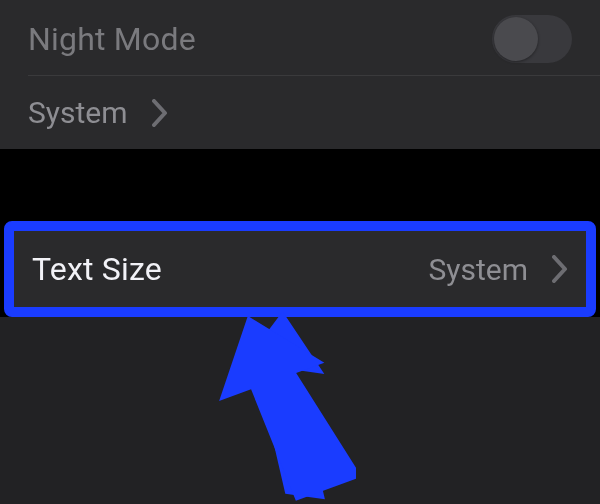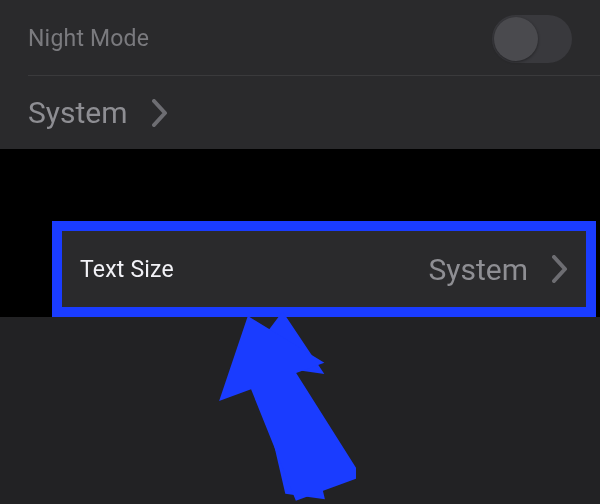--- a/index.html
+++ b/index.html
@@ -21,21 +21,21 @@
   .row {
     display: flex;
     align-items: center;
     justify-content: space-between;
     height: 73px;
     padding: 0 28px;
     box-sizing: border-box;
   }
 
   .row-label {
-    font-size: 23px;
+    font-size: 32px;
     font-weight: 400;
     color: #f2f2f7;
     letter-spacing: 0.2px;
   }
 
   .row-label.disabled {
     color: #7a7a7e;
   }
 
   .row-right {
@@ -87,28 +87,27 @@
 
   .highlight-wrap {
     position: relative;
     background: #000;
     padding: 0 4px;
   }
 
   .highlight-row {
     background: #2a2a2c;
     border: 10px solid #1a3cff;
-    border-radius: 0;
+    border-radius: 8px;
     display: flex;
     align-items: center;
     justify-content: space-between;
     height: 76px;
     padding: 0 18px;
     box-sizing: content-box;
-    margin-left: 48px;
   }
 
   .highlight-row .row-label {
     color: #f2f2f7;
   }
 
   .remainder {
     background: #222224;
     height: 194px;
   }

